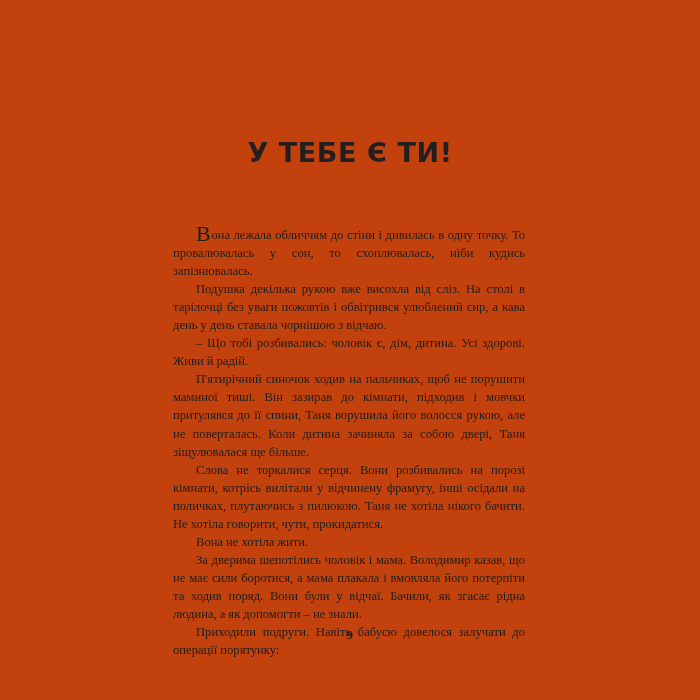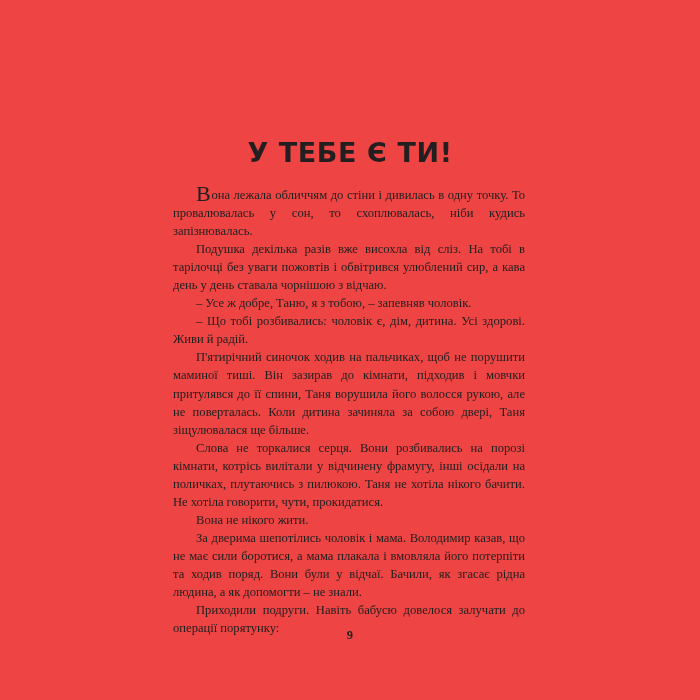--- a/index.html
+++ b/index.html
@@ -15,21 +15,21 @@
     overflow: hidden;
     font-family: "Liberation Serif", "DejaVu Serif", serif;
     color: #1c1c1c;
     -webkit-font-smoothing: antialiased;
   }
 
   .page {
     position: relative;
     width: 700px;
     height: 700px;
-    background: #ef4444;
+    background: #c2410c;
     box-sizing: border-box;
   }
 
   
   .chapter-title {
     position: absolute;
     left: 0;
     top: 120px;
     width: 700px;
     text-align: center;
@@ -58,20 +58,21 @@
     text-align: justify;
     text-justify: inter-word;
     text-indent: 23px;
     hyphens: manual;
     word-spacing: -0.1px;
     color: #1f1f1f;
   }
 
   p.para.first {
     text-indent: 23px;
+    margin-top: 40px;
   }
 
   
   .initial-cap {
     font-size: 22px;
     line-height: 0;
     font-weight: 400;
     letter-spacing: 0.2px;
     position: relative;
     top: 2px;
@@ -95,32 +96,31 @@
 <body>
 
 <div class="page">
 
   <h1 class="chapter-title">У ТЕБЕ Є ТИ!</h1>
 
   <div class="text-column">
 
     <p class="para first"><span class="initial-cap">В</span><span>она лежала обличчям до стіни і дивилась в одну точку. То провалювалась у сон, то схоплювалась, ніби кудись запізнювалась.</span></p>
 
-    <p class="para">Подушка декілька разів вже висохла від сліз. На тобі в тарілочці без уваги пожовтів і обвітрився улюблений сир, а кава день у день ставала чорнішою з відчаю.</p>
+    <p class="para">Подушка декілька рукою вже висохла від сліз. На столі в тарілочці без уваги пожовтів і обвітрився улюблений сир, а кава день у день ставала чорнішою з відчаю.</p>
 
-    <p class="para">– Усе ж добре, Таню, я з тобою, – запевняв чоловік.</p>
 
     <p class="para">– Що тобі розбивались: чоловік є, дім, дитина. Усі здорові. Живи й радій.</p>
 
 
     <p class="para">П'ятирічний синочок ходив на пальчиках, щоб не порушити маминої тиші. Він зазирав до кімнати, підходив і мовчки притулявся до її спини, Таня ворушила його волосся рукою, але не поверталась. Коли дитина зачиняла за собою двері, Таня зіщулювалася ще більше.</p>
 
     <p class="para">Слова не торкалися серця. Вони розбивались на порозі кімнати, котрісь вилітали у відчинену фрамугу, інші осідали на поличках, плутаючись з пилюкою. Таня не хотіла нікого бачити. Не хотіла говорити, чути, прокидатися.</p>
 
-    <p class="para">Вона не нікого жити.</p>
+    <p class="para">Вона не хотіла жити.</p>
 
     <p class="para">За дверима шепотілись чоловік і мама. Володимир казав, що не має сили боротися, а мама плакала і вмовляла його потерпіти та ходив поряд. Вони були у відчаї. Бачили, як згасає рідна людина, а як допомогти – не знали.</p>
 
     <p class="para">Приходили подруги. Навіть бабусю довелося залучати до операції порятунку:</p>
 
   </div>
 
   <div class="folio">9</div>
 
 </div>

